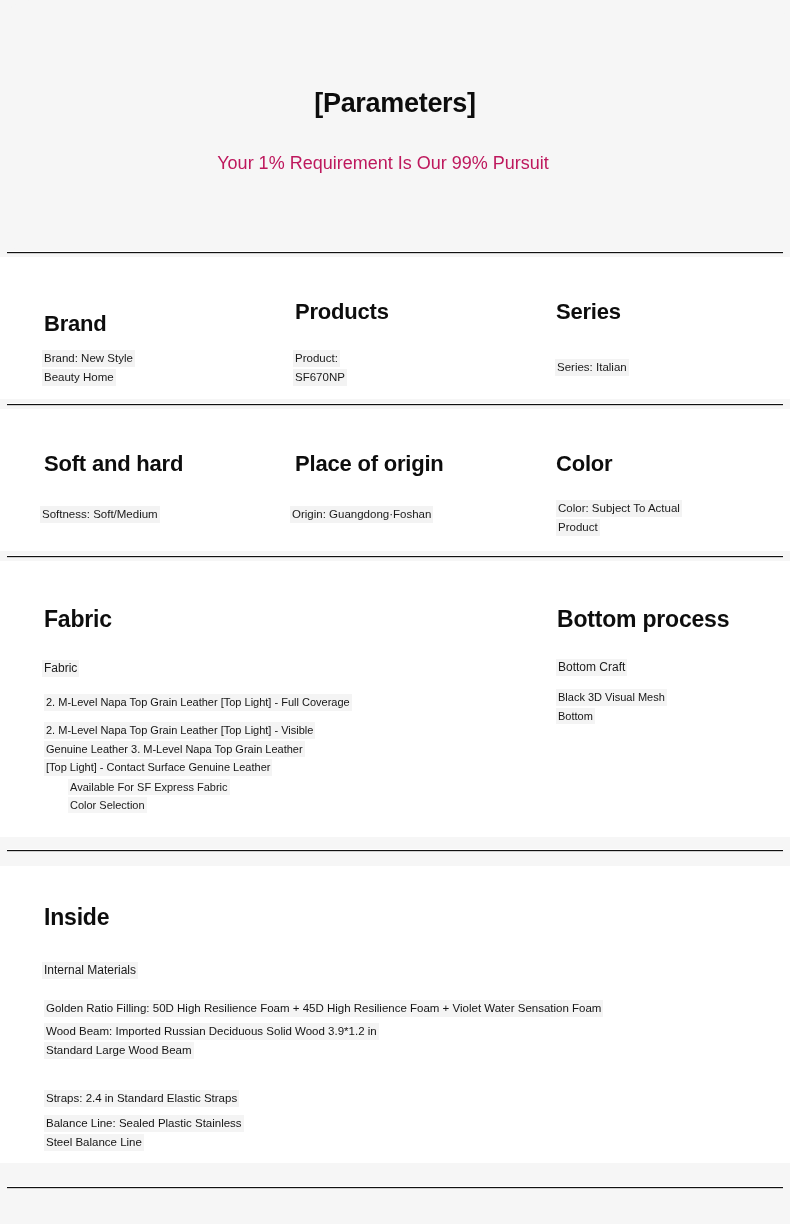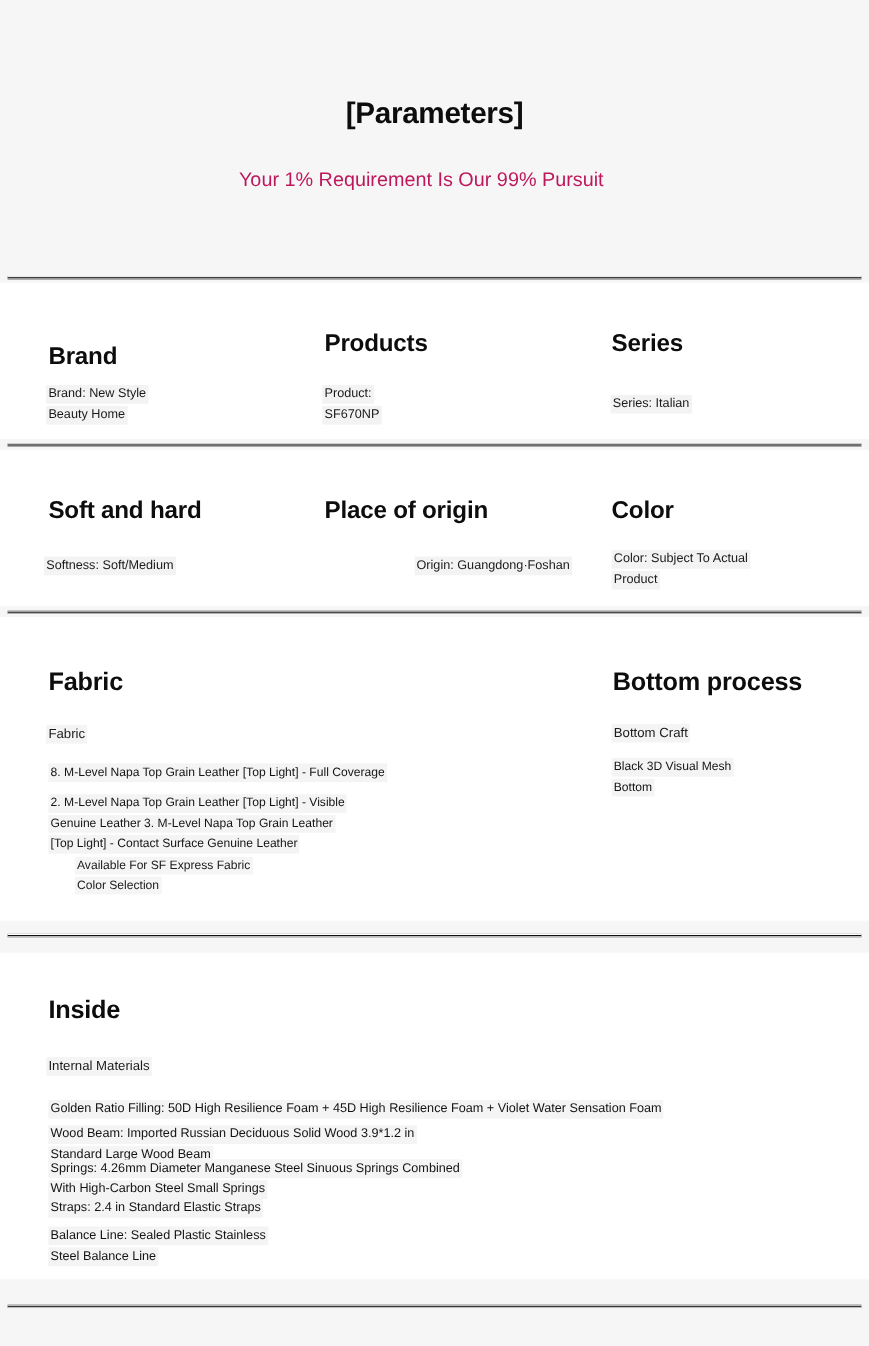--- a/index.html
+++ b/index.html
@@ -168,21 +168,21 @@
   <div class="rule" style="top:403px;"></div>
 
   <div class="band-white" style="top:409px; height:142px;">
 
     <div class="abs col-head" style="left:44px; top:42px;">Soft and hard</div>
     <div class="abs" style="left:40px; top:95px; width:220px;">
       <span class="body-txt nowrap">Softness: Soft/Medium</span>
     </div>
 
     <div class="abs col-head" style="left:295px; top:42px;">Place of origin</div>
-    <div class="abs" style="left:290px; top:95px; width:230px;text-align:right;">
+    <div class="abs" style="left:290px; top:95px; width:230px;">
       <span class="body-txt nowrap">Origin: Guangdong·Foshan</span>
     </div>
 
     <div class="abs col-head" style="left:556px; top:42px;">Color</div>
     <div class="abs" style="left:556px; top:89px; width:210px;">
       <span class="body-txt nowrap">Color: Subject To Actual</span><br>
       <span class="body-txt nowrap">Product</span>
     </div>
   </div>
 
@@ -190,21 +190,21 @@
 
   <div class="band-white" style="top:561px; height:276px;">
 
     <div class="abs col-head big" style="left:44px; top:45px;">Fabric</div>
 
     <div class="abs" style="left:42px; top:97px;">
       <span class="sub-label">Fabric</span>
     </div>
 
     <div class="abs" style="left:44px; top:131px; width:360px;">
-      <span class="list-item nowrap">8. M-Level Napa Top Grain Leather [Top Light] - Full Coverage</span>
+      <span class="list-item nowrap">2. M-Level Napa Top Grain Leather [Top Light] - Full Coverage</span>
     </div>
 
     <div class="abs" style="left:44px; top:159px; width:380px;">
       <span class="list-item nowrap">2. M-Level Napa Top Grain Leather [Top Light] - Visible</span><br>
       <span class="list-item nowrap">Genuine Leather 3. M-Level Napa Top Grain Leather</span><br>
       <span class="list-item nowrap">[Top Light] - Contact Surface Genuine Leather</span>
     </div>
 
     <div class="abs" style="left:68px; top:216px; width:300px;">
       <span class="note nowrap">Available For SF Express Fabric</span><br>
@@ -235,24 +235,20 @@
 
     <div class="abs" style="left:44px; top:132px; width:620px;">
       <span class="inside-line nowrap">Golden Ratio Filling: 50D High Resilience Foam + 45D High Resilience Foam + Violet Water Sensation Foam</span>
     </div>
 
     <div class="abs" style="left:44px; top:155px; width:520px;">
       <span class="inside-line nowrap">Wood Beam: Imported Russian Deciduous Solid Wood 3.9*1.2 in</span><br>
       <span class="inside-line nowrap">Standard Large Wood Beam</span>
     </div>
 
-    <div class="abs" style="left:44px; top:186px; width:520px;">
-      <span class="inside-line nowrap">Springs: 4.26mm Diameter Manganese Steel Sinuous Springs Combined</span><br>
-      <span class="inside-line nowrap">With High-Carbon Steel Small Springs</span>
-    </div>
 
     <div class="abs" style="left:44px; top:222px; width:400px;">
       <span class="inside-line nowrap">Straps: 2.4 in Standard Elastic Straps</span>
     </div>
 
     <div class="abs" style="left:44px; top:247px; width:400px;">
       <span class="inside-line nowrap">Balance Line: Sealed Plastic Stainless</span><br>
       <span class="inside-line nowrap">Steel Balance Line</span>
     </div>
   </div>

